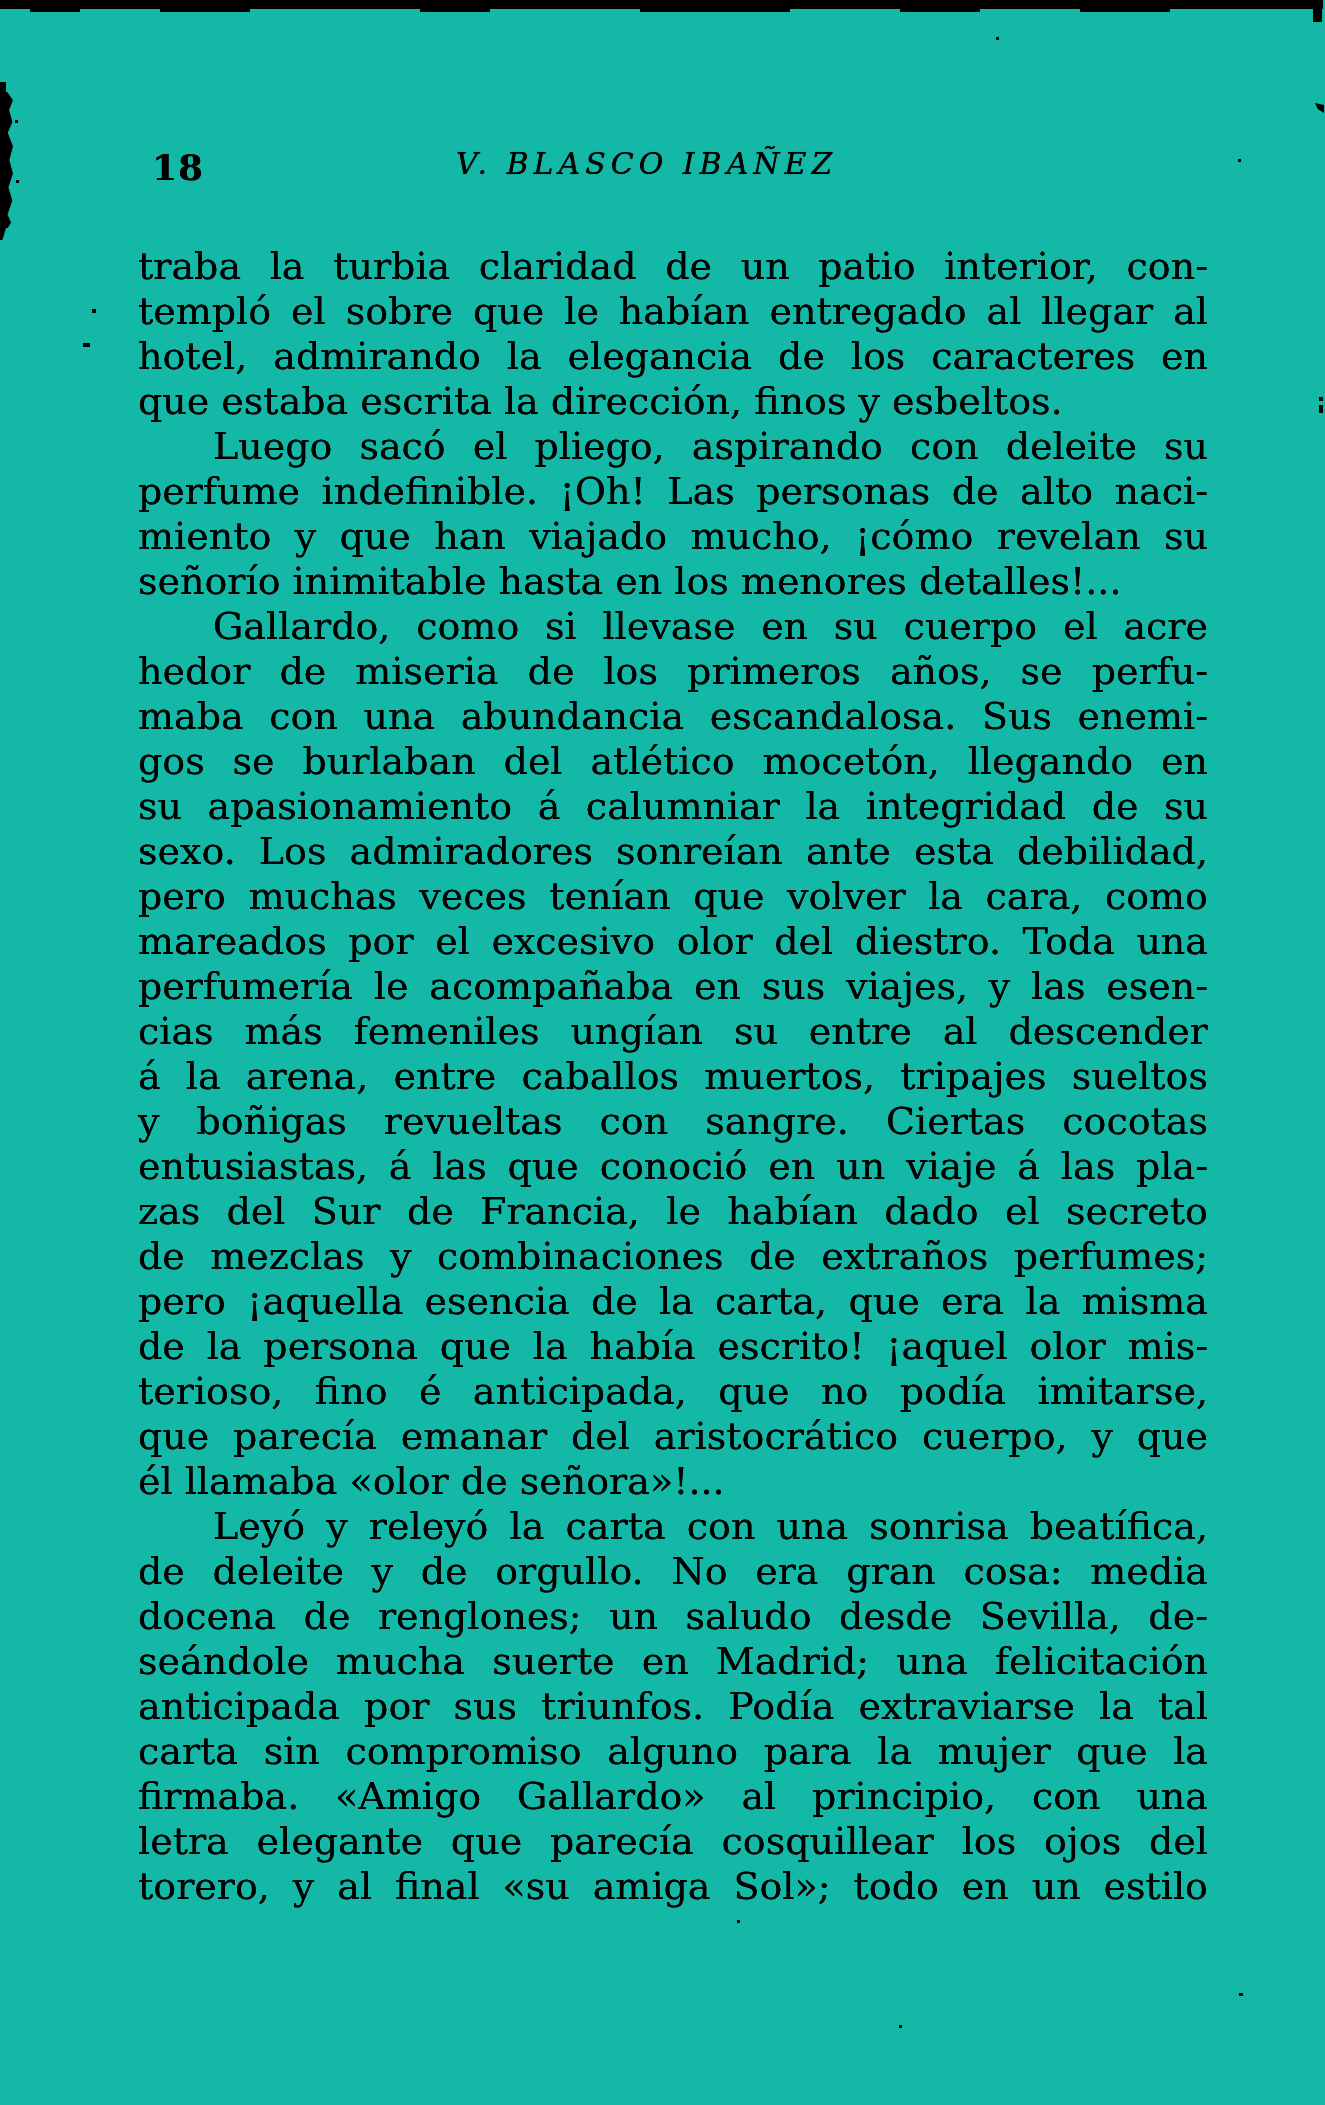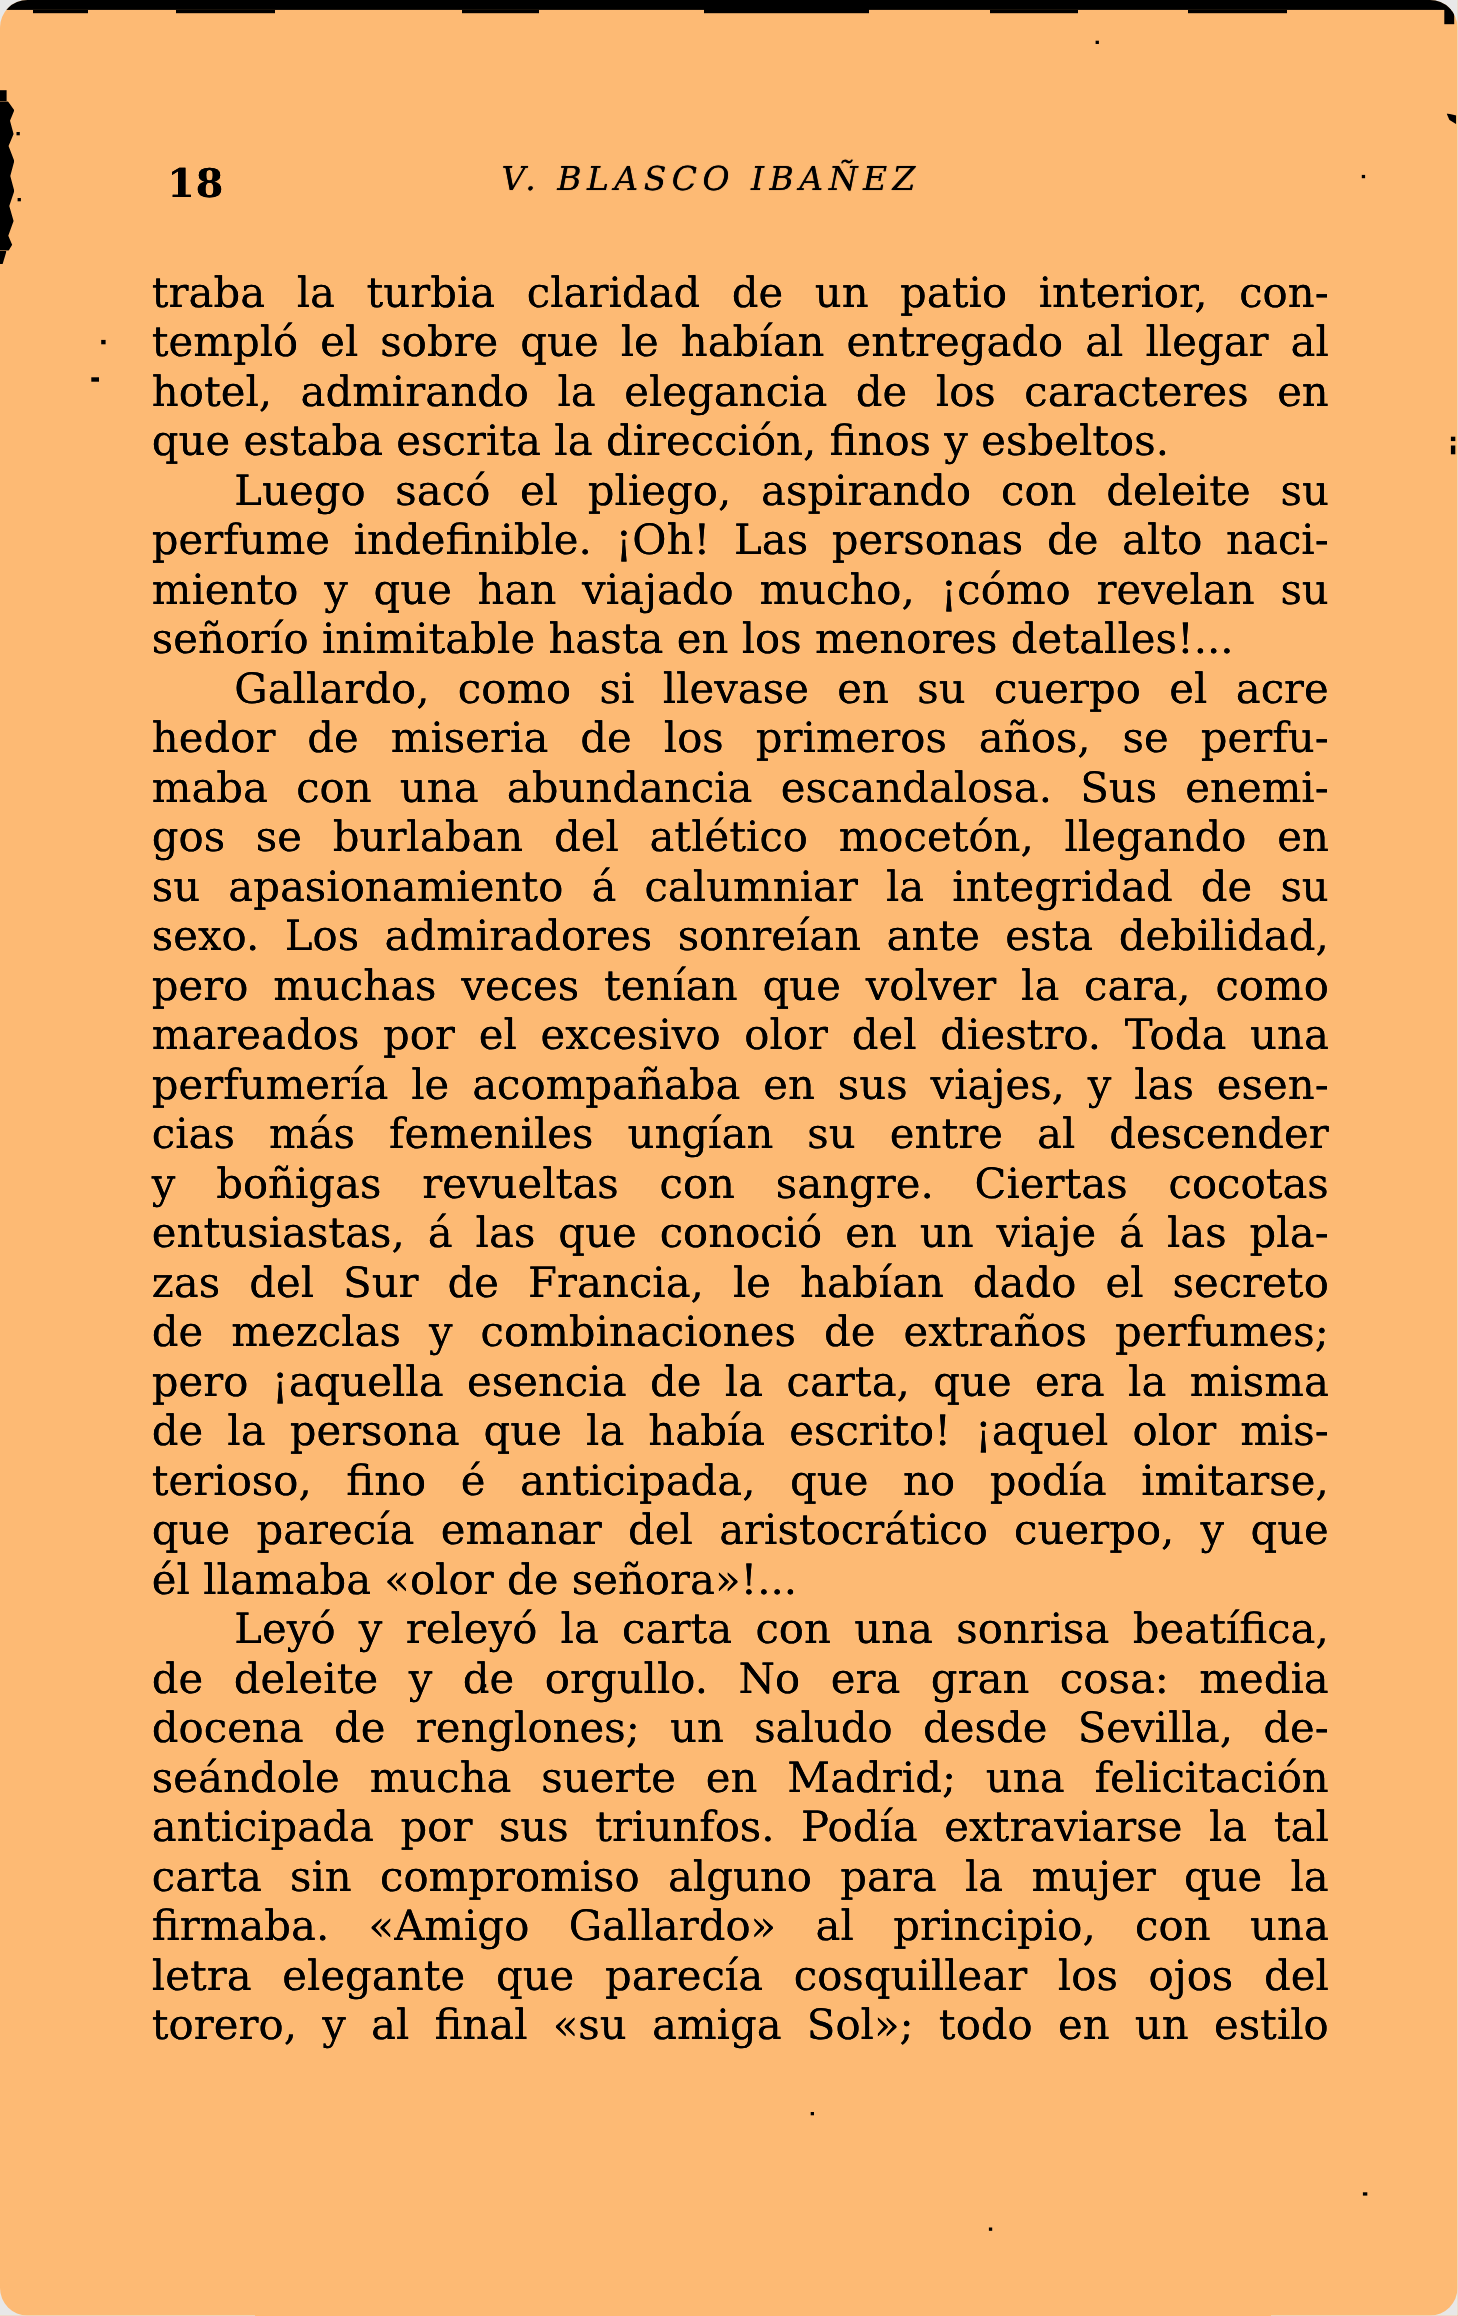--- a/index.html
+++ b/index.html
@@ -1,23 +1,22 @@
 <!DOCTYPE html>
 <html><head>
 <meta charset="utf-8">
 <style>
   html,body{margin:0;padding:0;background:#e8e8e8;}
   .page{
     position:relative;
     width:1325px;height:2105px;
-    background:#fdba74;
+    background:#14b8a6;
     overflow:hidden;
     font-family:"DejaVu Serif","Liberation Serif",serif;
     color:#000;
-    border-radius:25px;
   }
   
   .pagenum{
     position:absolute;left:152px;top:146px;
     font-size:36px;font-weight:bold;
     letter-spacing:1px;
     text-shadow:0 0 0.6px #000;
   }
   .running{
     position:absolute;left:456px;top:146px;
@@ -96,20 +95,21 @@
       <div class="line indent">Gallardo, como si llevase en su cuerpo el acre</div>
       <div class="line">hedor de miseria de los primeros años, se perfu-</div>
       <div class="line">maba con una abundancia escandalosa. Sus enemi-</div>
       <div class="line">gos se burlaban del atlético mocetón, llegando en</div>
       <div class="line">su apasionamiento á calumniar la integridad de su</div>
       <div class="line">sexo. Los admiradores sonreían ante esta debilidad,</div>
       <div class="line">pero muchas veces tenían que volver la cara, como</div>
       <div class="line">mareados por el excesivo olor del diestro. Toda una</div>
       <div class="line">perfumería le acompañaba en sus viajes, y las esen-</div>
       <div class="line">cias más femeniles ungían su entre al descender</div>
+      <div class="line">á la arena, entre caballos muertos, tripajes sueltos</div>
       <div class="line">y boñigas revueltas con sangre. Ciertas cocotas</div>
       <div class="line">entusiastas, á las que conoció en un viaje á las pla-</div>
       <div class="line">zas del Sur de Francia, le habían dado el secreto</div>
       <div class="line">de mezclas y combinaciones de extraños perfumes;</div>
       <div class="line">pero ¡aquella esencia de la carta, que era la misma</div>
       <div class="line">de la persona que la había escrito! ¡aquel olor mis-</div>
       <div class="line">terioso, fino é anticipada, que no podía imitarse,</div>
       <div class="line">que parecía emanar del aristocrático cuerpo, y que</div>
       <div class="line lastline">él llamaba «olor de señora»!...</div>
       <div class="line indent">Leyó y releyó la carta con una sonrisa beatífica,</div>

